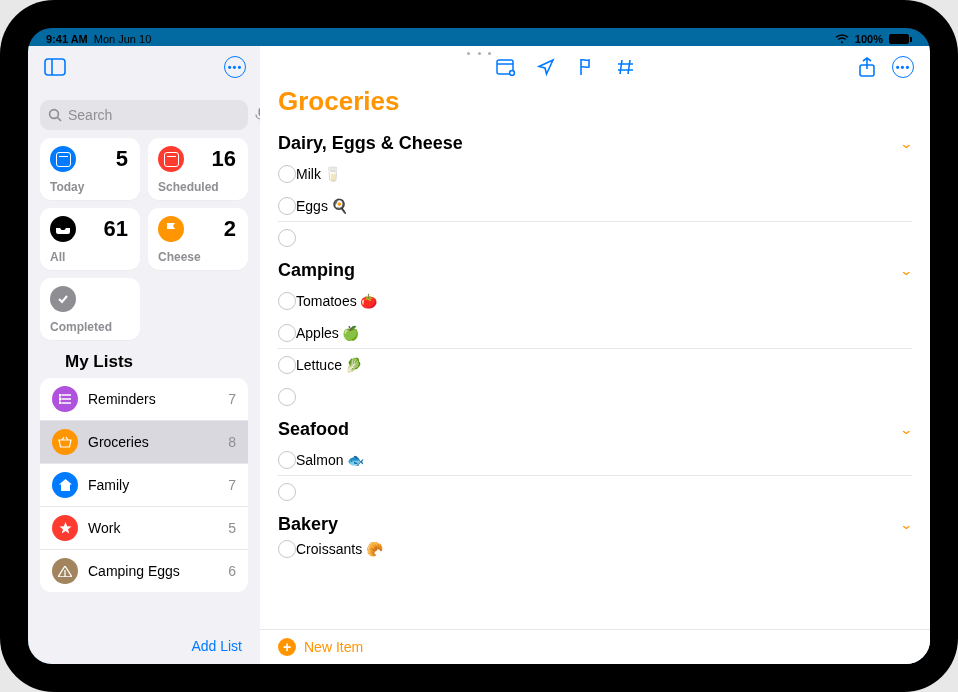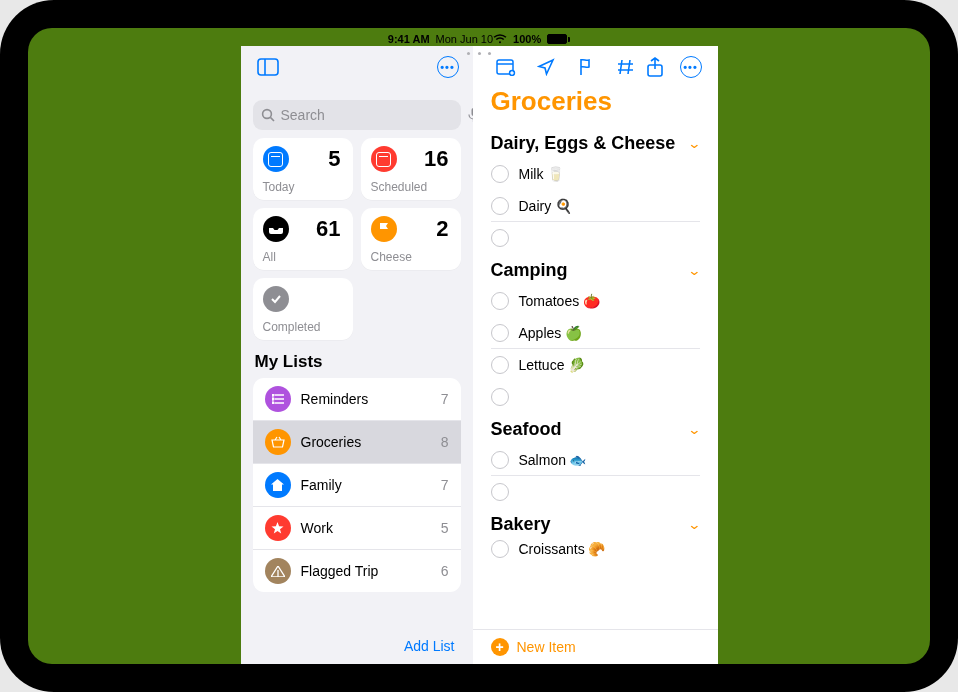--- a/index.html
+++ b/index.html
@@ -5,22 +5,22 @@
   * { box-sizing: border-box; margin: 0; padding: 0; font-family: -apple-system, "Helvetica Neue", Helvetica, Arial, sans-serif; }
   body { background:#e8e8e8; width:958px; height:692px; }
 
   
   .device {
     position:relative; width:958px; height:692px;
     background:#000; border-radius:54px; padding:28px;
   }
   .screen {
     position:relative; width:100%; height:100%;
-    background:#4d7c0f; border-radius:24px; overflow:hidden;
-    display:flex; flex-direction:column;align-items:center;
+    background:#0369a1; border-radius:24px; overflow:hidden;
+    display:flex; flex-direction:column;
   }
 
   
   .statusbar {
     height:18px; display:flex; align-items:center;
     justify-content:space-between; padding:4px 18px 0; font-size:11px;
     font-weight:600; color:#000;
   }
   .statusbar .left, .statusbar .right { display:flex; align-items:center; gap:6px; }
   .grabber {
@@ -54,28 +54,28 @@
 
   
   .tiles{ padding:0 12px; display:grid; grid-template-columns:1fr 1fr; gap:8px; }
   .tile{
     background:#fff; border-radius:11px; padding:8px 10px 6px; height:62px;
     position:relative; display:flex; flex-direction:column; justify-content:space-between;
     box-shadow:0 0.5px 0 rgba(0,0,0,0.05);
   }
   .tile .count{ position:absolute; top:8px; right:12px; font-size:22px; font-weight:700; }
   .tile .circ{ width:26px; height:26px; border-radius:50%; display:flex; align-items:center; justify-content:center; color:#fff; }
-  .tile .label{ font-size:12px; color:#8e8e93; font-weight:400; }
+  .tile .label{ font-size:12px; color:#8e8e93; font-weight:700; }
   .tile.completed{ grid-column:span 1; }
   .bg-blue{ background:#007aff; } .bg-red{ background:#ff3b30; }
   .bg-black{ background:#000; }   .bg-orange{ background:#ff9500; }
   .bg-gray{ background:#8e8e93; }
 
   
-  .listsection-title{ padding:12px 14px 6px; font-size:17px; font-weight:700; color:#000; }
+  .listsection-title{ padding:12px 14px 6px; font-size:17px; font-weight:700; color:#000;margin-left:23px; }
   .mylists{ background:#fff; margin:0 12px; border-radius:11px; overflow:hidden; }
   .listrow{
     display:flex; align-items:center; gap:10px; padding:8px 12px; font-size:14px;
     border-bottom:0.5px solid #e5e5ea; cursor:pointer;
   }
   .listrow:last-child{ border-bottom:none; }
   .listrow.selected{ background:#d8d8de; }
   .listrow .lcirc{ width:26px; height:26px; border-radius:50%; display:flex; align-items:center; justify-content:center; color:#fff; font-size:13px;}
   .listrow .lname{ flex:1; }
   .listrow .lcount{ color:#8e8e93; font-size:14px; }
@@ -91,21 +91,21 @@
   .main-header .right-tools{ gap:14px; }
   .tool-icon{ color:#007aff; width:22px; height:22px; cursor:pointer; display:flex; align-items:center; justify-content:center; }
 
   .title{ padding:4px 18px 10px; font-size:26px; font-weight:700; color:#ff9500; }
 
   .section{ padding:0 18px; }
   .section-h{ display:flex; align-items:center; justify-content:space-between; padding:6px 0 4px; cursor:pointer; }
   .section-h .name{ font-size:18px; font-weight:700; color:#000; }
   .chev{ color:#ff9500; font-size:13px; transform:scaleX(1.3); }
   .item{
-    display:flex; align-items:center; gap:10px;
+    display:flex; align-items:center; 
     height:32px; font-size:14px; color:#000;
   }
   .item.withline{ border-bottom:0.5px solid #e5e5ea; }
   .chk{ width:18px; height:18px; border:1.5px solid #c7c7cc; border-radius:50%; flex:none; cursor:pointer; }
   .item .txt{ display:flex; align-items:center; gap:4px; }
   .blank-input{ flex:1; border:none; outline:none; font-size:14px; height:100%; }
 
   .main-scroll{ flex:1; overflow:hidden; }
   .newitem-bar{
     border-top:0.5px solid #e5e5ea; padding:8px 18px; display:flex; align-items:center;
@@ -267,21 +267,21 @@
               </div>
             <span class="lname">Work</span>
             <span class="lcount">5</span>
           </div>
           <div class="listrow">
             <div class="lcirc bg-brown">
                 <svg width="14" height="11" viewBox="0 0 14 11" fill="none" stroke="#fff" stroke-width="1.3">
                   <path d="M7 0L0 11h14L7 0zM7 4v7"></path>
                 </svg>
               </div>
-            <span class="lname">Flagged Trip</span>
+            <span class="lname">Camping Eggs</span>
             <span class="lcount">6</span>
           </div>
         </div>
 
         <div style="flex:1"></div>
         <div class="addlist">Add List</div>
       </div>
 
       <div class="main">
         <div class="main-header">
@@ -334,21 +334,21 @@
             <div class="section-h">
               <span class="name">Dairy, Eggs &amp; Cheese</span>
               <span class="chev">⌄</span>
             </div>
             <div class="item">
                 <div class="chk"></div>
                 <span class="txt">Milk 🥛</span>
               </div>
             <div class="item withline">
                 <div class="chk"></div>
-                <span class="txt">Dairy 🍳</span>
+                <span class="txt">Eggs 🍳</span>
               </div>
             <div class="item">
                 <div class="chk"></div>
                 <input class="blank-input" style="">
               </div>
           </div>
 
           <div class="section">
             <div class="section-h">
               <span class="name">Camping</span>

